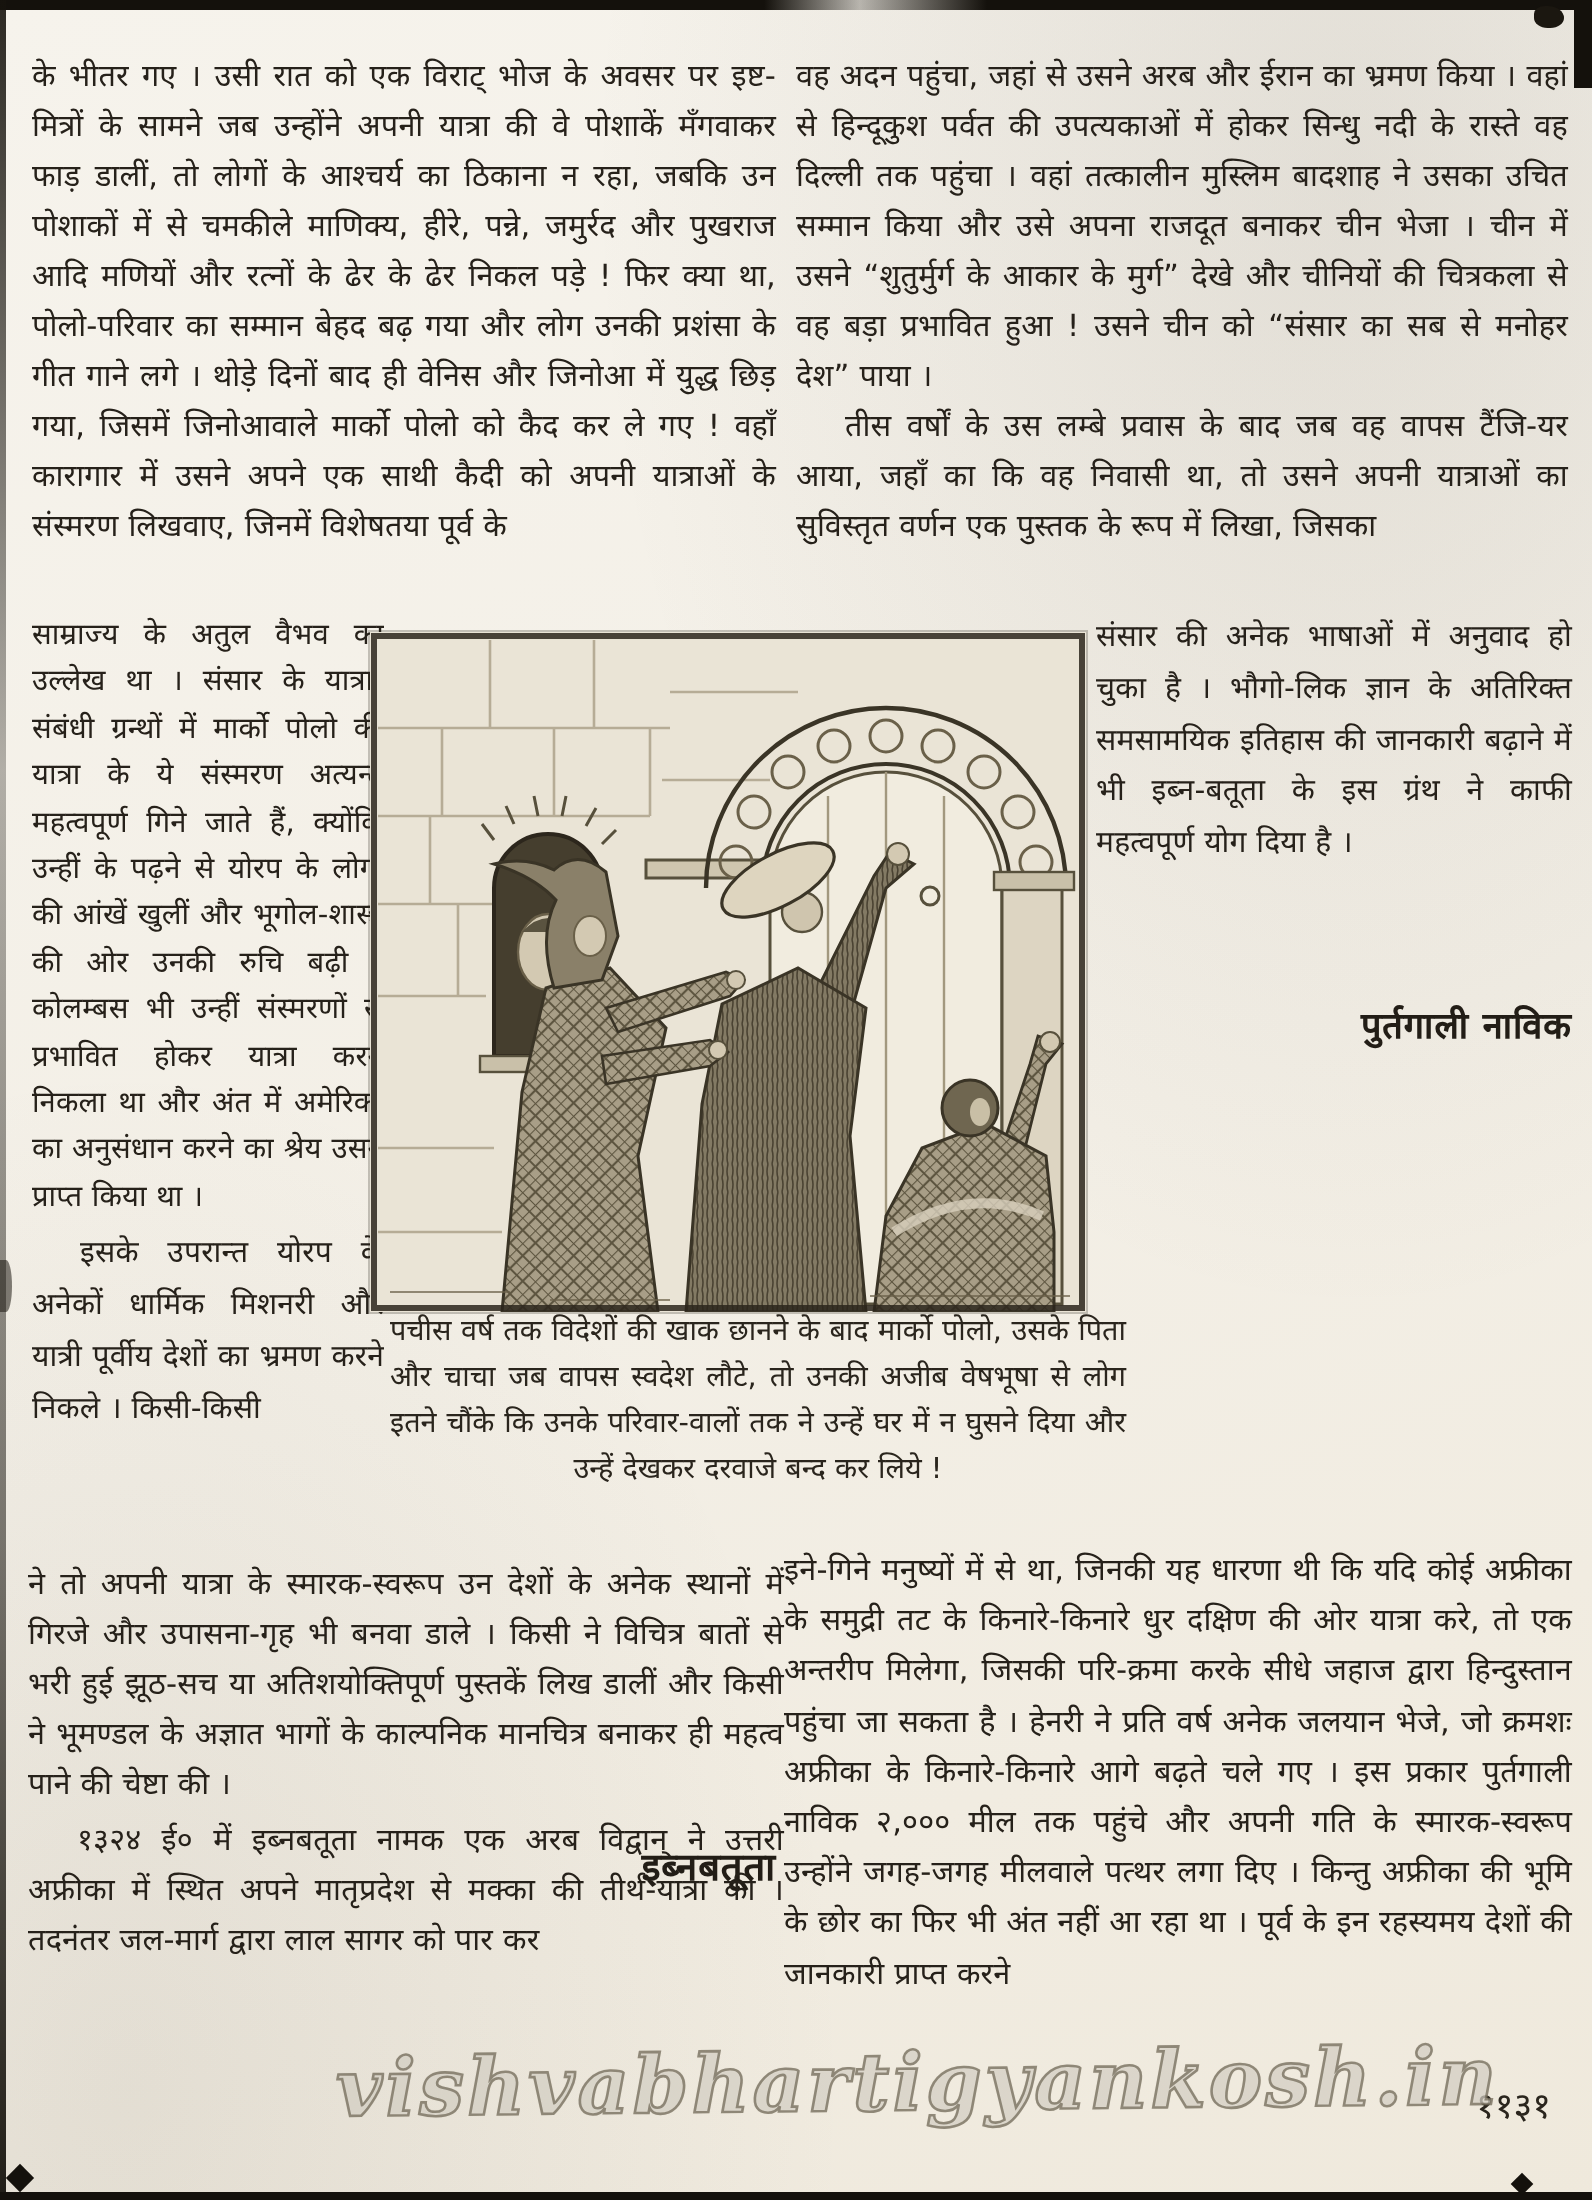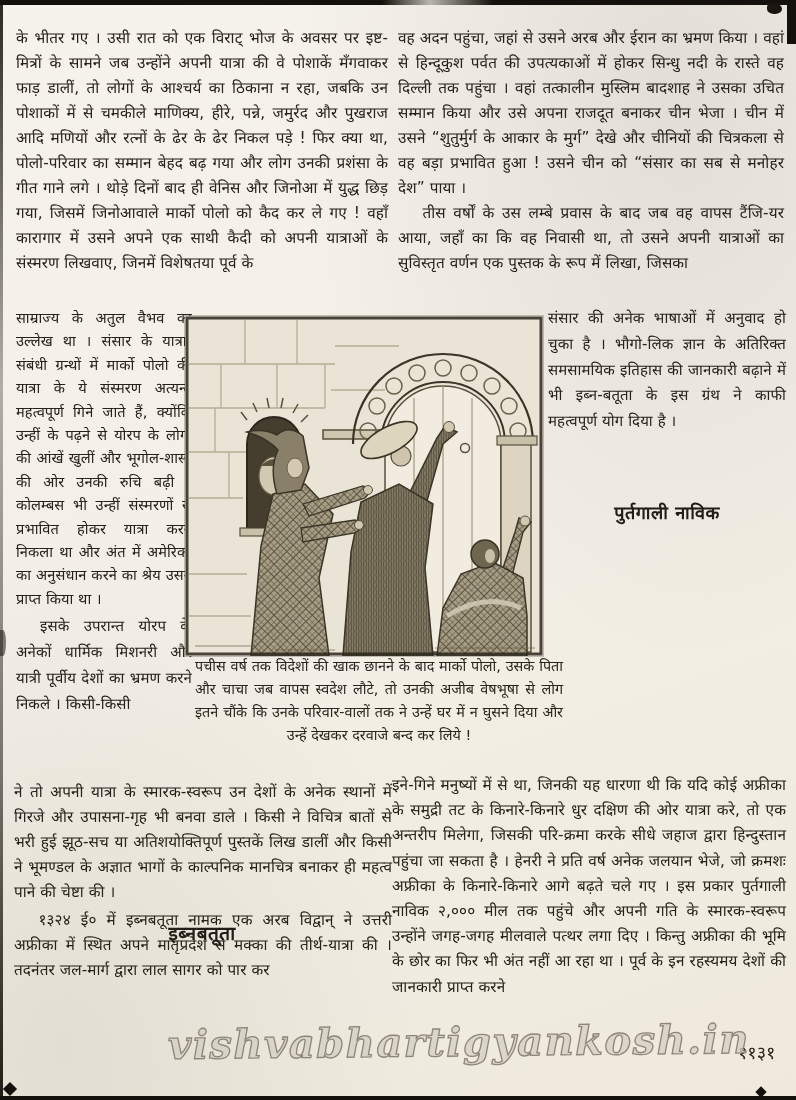--- a/index.html
+++ b/index.html
@@ -25,21 +25,21 @@
   }
   .body-text p{margin:0;}
   .indent{text-indent:1.6em;}
   .narrow-l{font-size:14.6px;line-height:23.4px;}
   .narrow-l .p2{line-height:25.8px;font-size:15px;margin-top:4px;}
   .narrow-r{font-size:15px;line-height:25.8px;}
   .narrow-r2{font-size:14.8px;line-height:24px;}
   .heading{
     font-size:19px;
     font-weight:bold;
-    text-align:center;
+    text-align:right;
     letter-spacing:0.5px;
     color:#221d16;
   }
   .caption{
     font-size:14.4px;
     line-height:23px;
     text-align:justify;
     text-align-last:center;
     color:#2a251d;
   }

